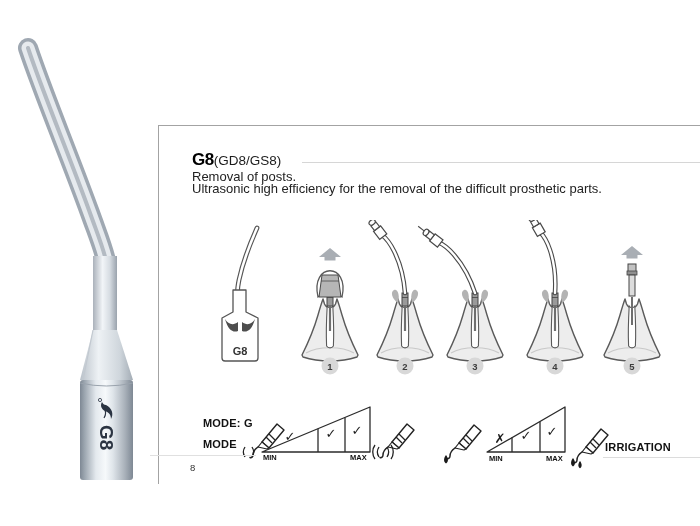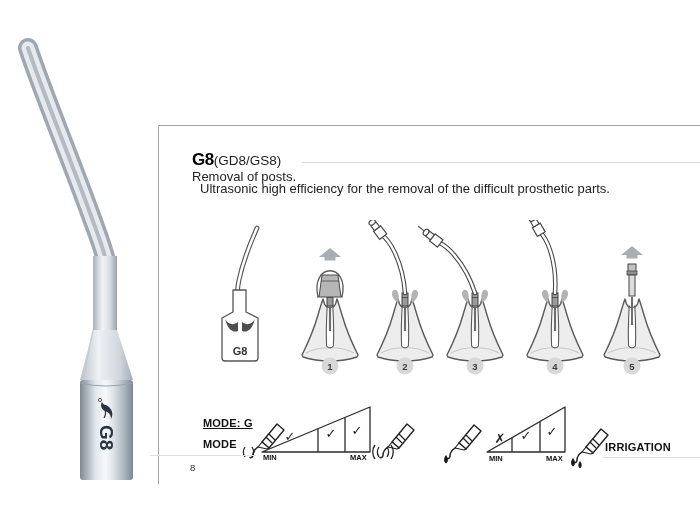--- a/index.html
+++ b/index.html
@@ -9,24 +9,24 @@
   }
   .abs{position:absolute;}
   
   .panel-top{left:158px;top:125px;width:542px;height:0;border-top:1px solid #a3a3a3;}
   .panel-left{left:158px;top:125px;width:0;height:359px;border-left:1px solid #a3a3a3;}
   
   .title{left:192px;top:150px;font-size:13.5px;white-space:nowrap;}
   .title b{font-size:17px;font-weight:bold;letter-spacing:-0.5px;color:#000;}
   .title-rule{left:302px;top:162px;width:398px;height:0;border-top:1px solid #d6d6d6;}
   .desc{left:192px;font-size:13px;color:#222;white-space:nowrap;}
-  .desc1{top:169px;} .desc2{top:181px;margin-left:8px;}
+  .desc1{top:169px;} .desc2{top:181px;}
   
   .blabel{font-weight:bold;font-size:11px;color:#111;white-space:nowrap;letter-spacing:0.2px;}
-  .mode-label{left:203px;top:417px;text-decoration:underline;}
+  .mode-label{left:203px;top:417px;}
   .power-label{left:203px;top:438px;}
   .irrigation-label{left:605px;top:441px;}
   .irr-rule{left:603px;top:457px;width:97px;height:0;border-top:1px solid #dcdcdc;}
   .footer-rule{left:150px;top:455px;width:106px;height:0;border-top:1px solid #e0e0e0;}
   .minmax{font-weight:bold;font-size:7.5px;color:#111;white-space:nowrap;text-align:right;}
   .mark{font-family:"DejaVu Sans",sans-serif;font-weight:bold;font-size:13px;color:#1d1d1d;transform:translateX(-50%);}
   .page-number{left:190px;top:462px;font-size:9.5px;color:#333;}
   svg text{font-family:"Liberation Sans",sans-serif;}
 </style>
 </head>

